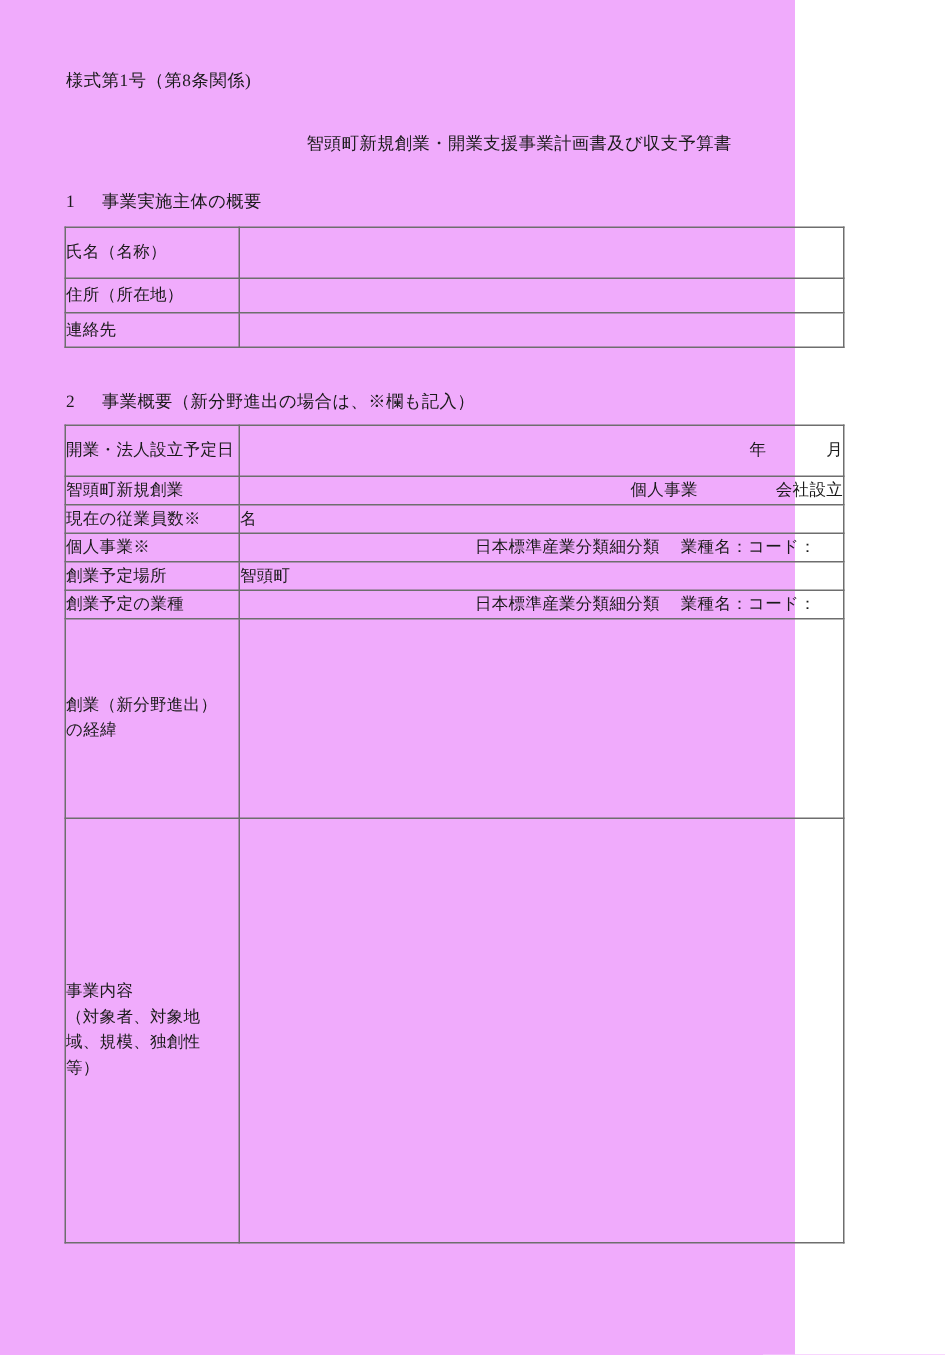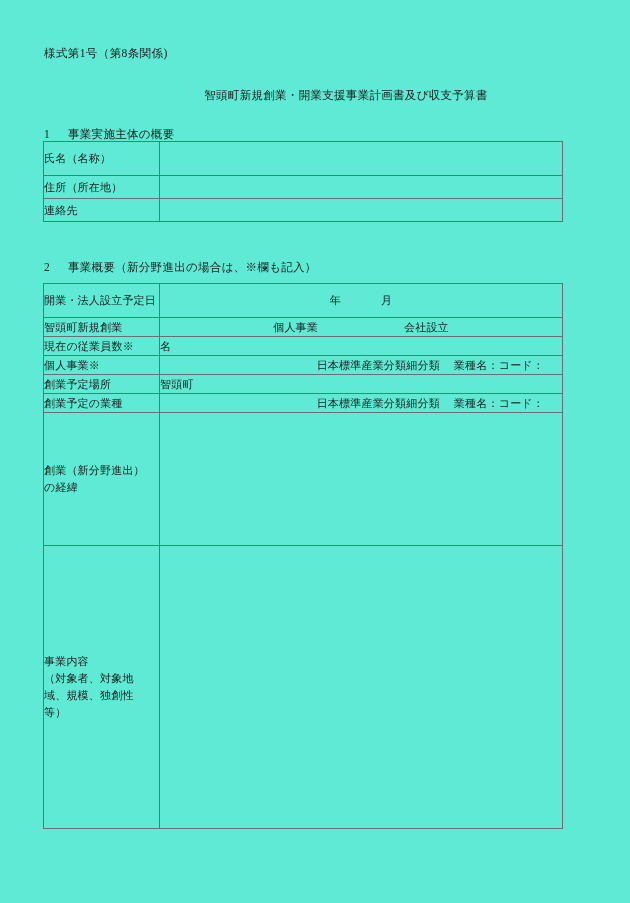--- a/index.html
+++ b/index.html
@@ -13,23 +13,23 @@
     background: #ffffff;
     font-family: "Liberation Serif", "DejaVu Serif", serif;
     color: #1a1a1a;
     position: relative;
     overflow: hidden;
     -webkit-font-smoothing: antialiased;
   }
   .page {
     position: absolute;
     left: 0; top: 0;
-    width: 630px;
+    width: 530px;
     height: 903px;
-    background: #5eead4;
+    background: #f0abfc;
   }
 
   
   .form-no {
     position: absolute;
     left: 44px;
     top: 46px;
     font-size: 11.5px;
     letter-spacing: 0.4px;
     white-space: nowrap;
@@ -78,37 +78,37 @@
     width: 115px;
     padding: 3px 0 3px 7px;
     line-height: 17px;
     letter-spacing: 0.2px;
   }
   .val {
     padding: 3px 6px 3px 7px;
     line-height: 17px;
     letter-spacing: 0.2px;
   }
-  #tbl-sec1 { top: 141px; padding-left: 44px; }
+  #tbl-sec1 { top: 151px; padding-left: 44px; }
   #tbl-sec2 { top: 283px; }
 
   .r-tall    { height: 34px; }
   .r-short   { height: 19px; }
   .r-mid     { height: 23px; }
   .r-box-a   { height: 133px; }
   .r-box-b   { height: 283px; }
 
   .lbl-top { vertical-align: top; padding-top: 3px; }
   .lbl-mid { vertical-align: middle; }
 
-  .val-center { text-align: center; }
+  .val-center { text-align: right; }
   .indent-name { padding-left: 52px; }
 
   .ym .y { margin-right: 40px; }
-  .form-type .t1 { margin-right: 86px; }
+  .form-type .t1 { margin-right: 52px; }
   .code-row {
     display: flex;
     justify-content: flex-end;
     align-items: baseline;
   }
   .code-row .left .gap { display: inline-block; width: 14px; }
   .code-row .right { padding-right: 18px; }
   .tight { letter-spacing: 0.2px; }
 </style>
 </head>

